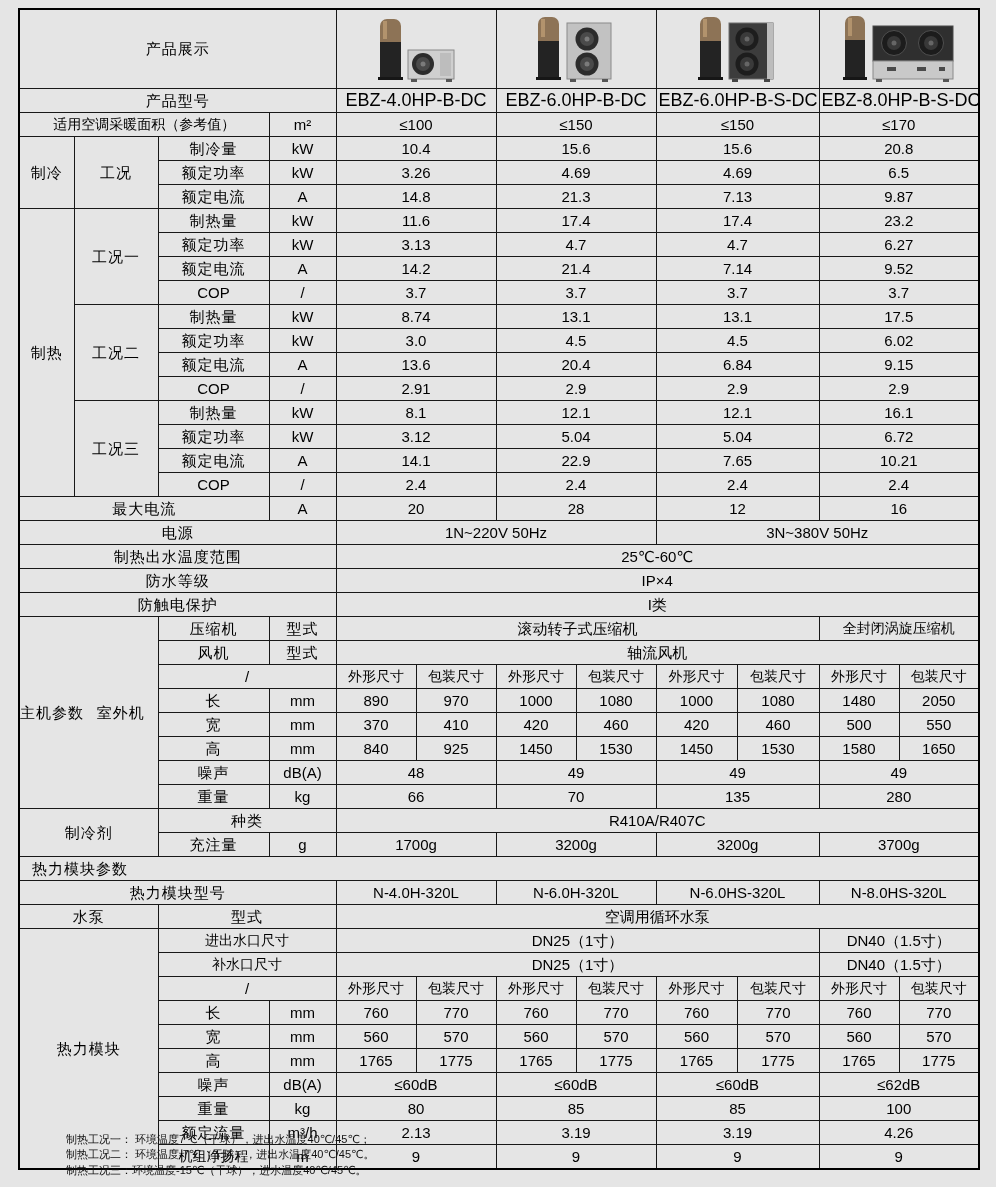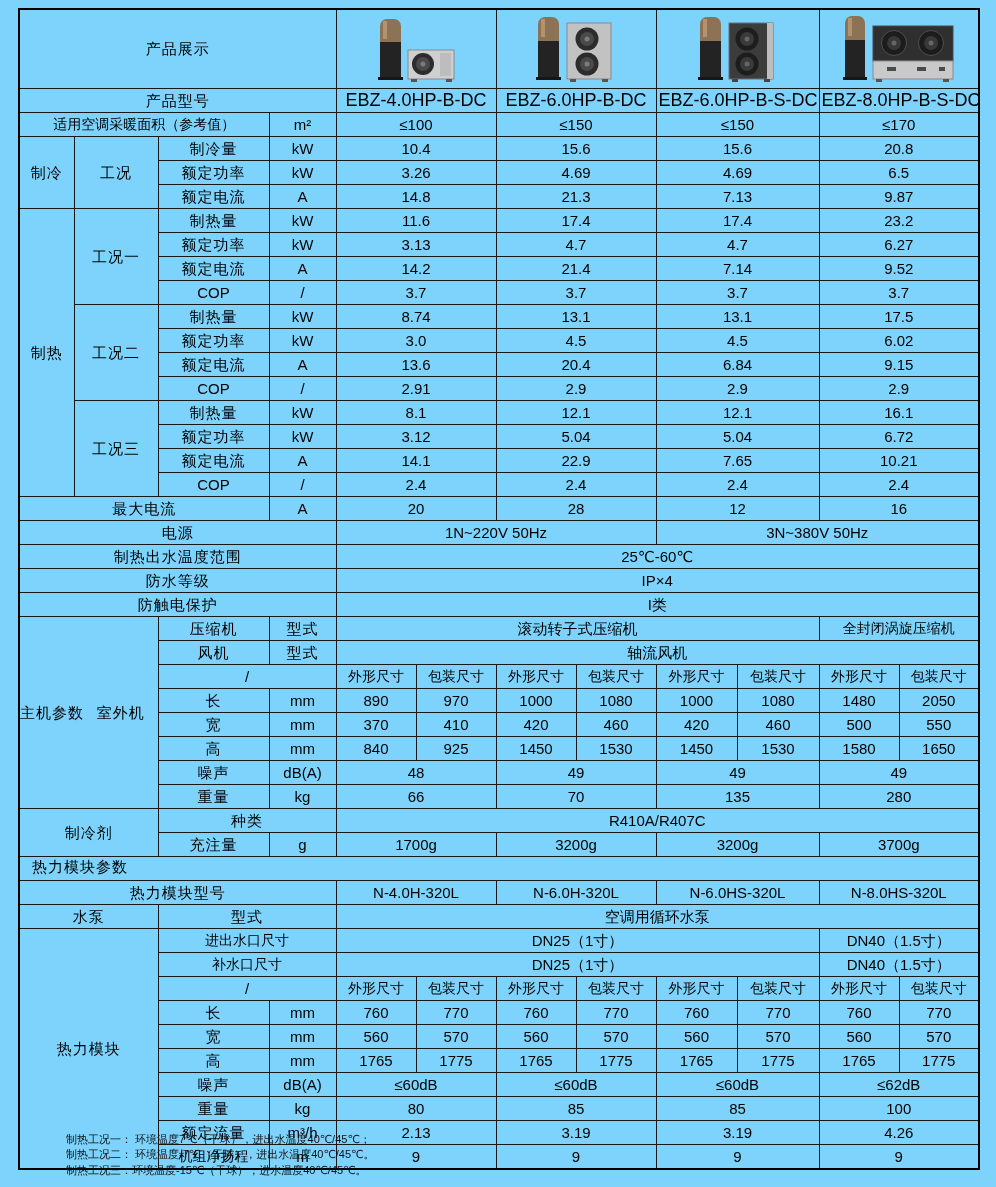--- a/index.html
+++ b/index.html
@@ -1,26 +1,26 @@
 <!DOCTYPE html>
 <html><head>
 <meta charset="utf-8">
 <style>
   html,body{margin:0;padding:0;background:#ffffff;}
-  .page{position:relative;width:996px;height:1187px;background:#7dd3fc;
+  .page{position:relative;width:996px;height:1187px;background:#e5e5e5;
         font-family:"Liberation Sans","DejaVu Sans",sans-serif;color:#000;}
   table.spec{position:absolute;left:18px;top:8px;width:960px;
              border-collapse:collapse;table-layout:fixed;border:2px solid #000;}
   td{border:1px solid #181818;height:23px;padding:0 2px;text-align:center;
      vertical-align:middle;font-size:15px;line-height:1.05;white-space:nowrap;overflow:hidden;}
   .lab{letter-spacing:1px;}
   .small{font-size:14px;letter-spacing:0;}
   .r-display td{height:78px;}
   .model{font-size:18px;}
-  .sec-left{text-align:left;padding-left:12px;letter-spacing:1px;font-family:Liberation Mono, monospace;}
+  .sec-left{text-align:left;padding-left:12px;letter-spacing:1px;}
   .stack{padding:0;}
   .stackbox{display:flex;flex-direction:row;height:184px;}
   .stackbox .top{flex:0 0 26px;display:flex;align-items:center;justify-content:center;letter-spacing:1px;}
   .stackbox .mid{flex:1;display:flex;align-items:center;justify-content:center;letter-spacing:1px;}
   .photo{padding:0;}
   .photo svg{display:block;margin:0 auto;}
   .notes{position:absolute;left:22px;top:1132px;font-size:11px;line-height:1.4;color:#111;}
   .notes .ind{padding-left:44px;}
 </style>
 </head>

